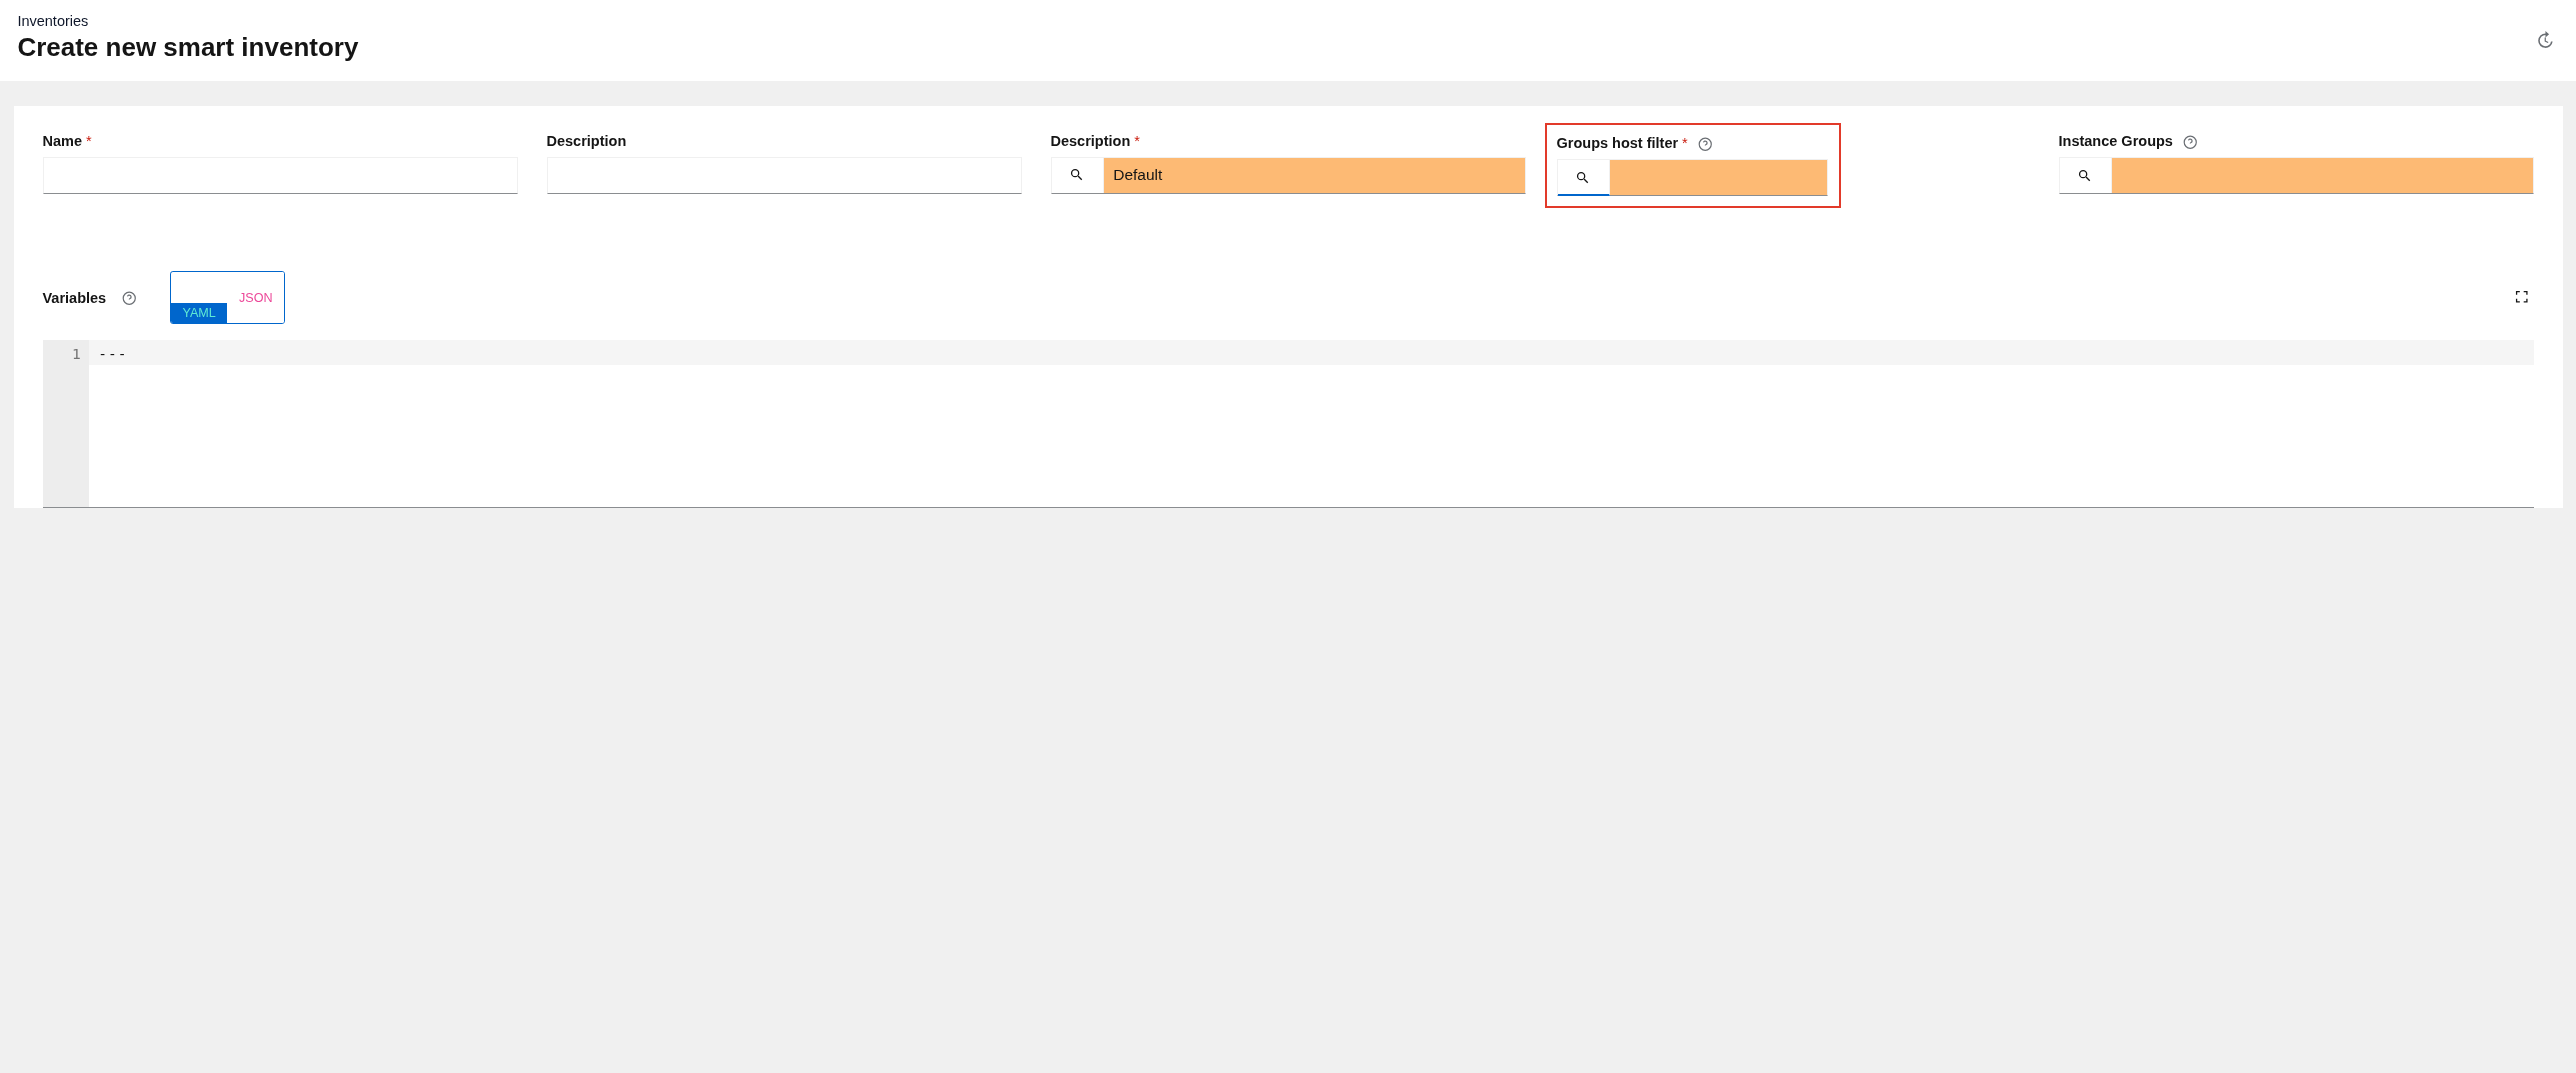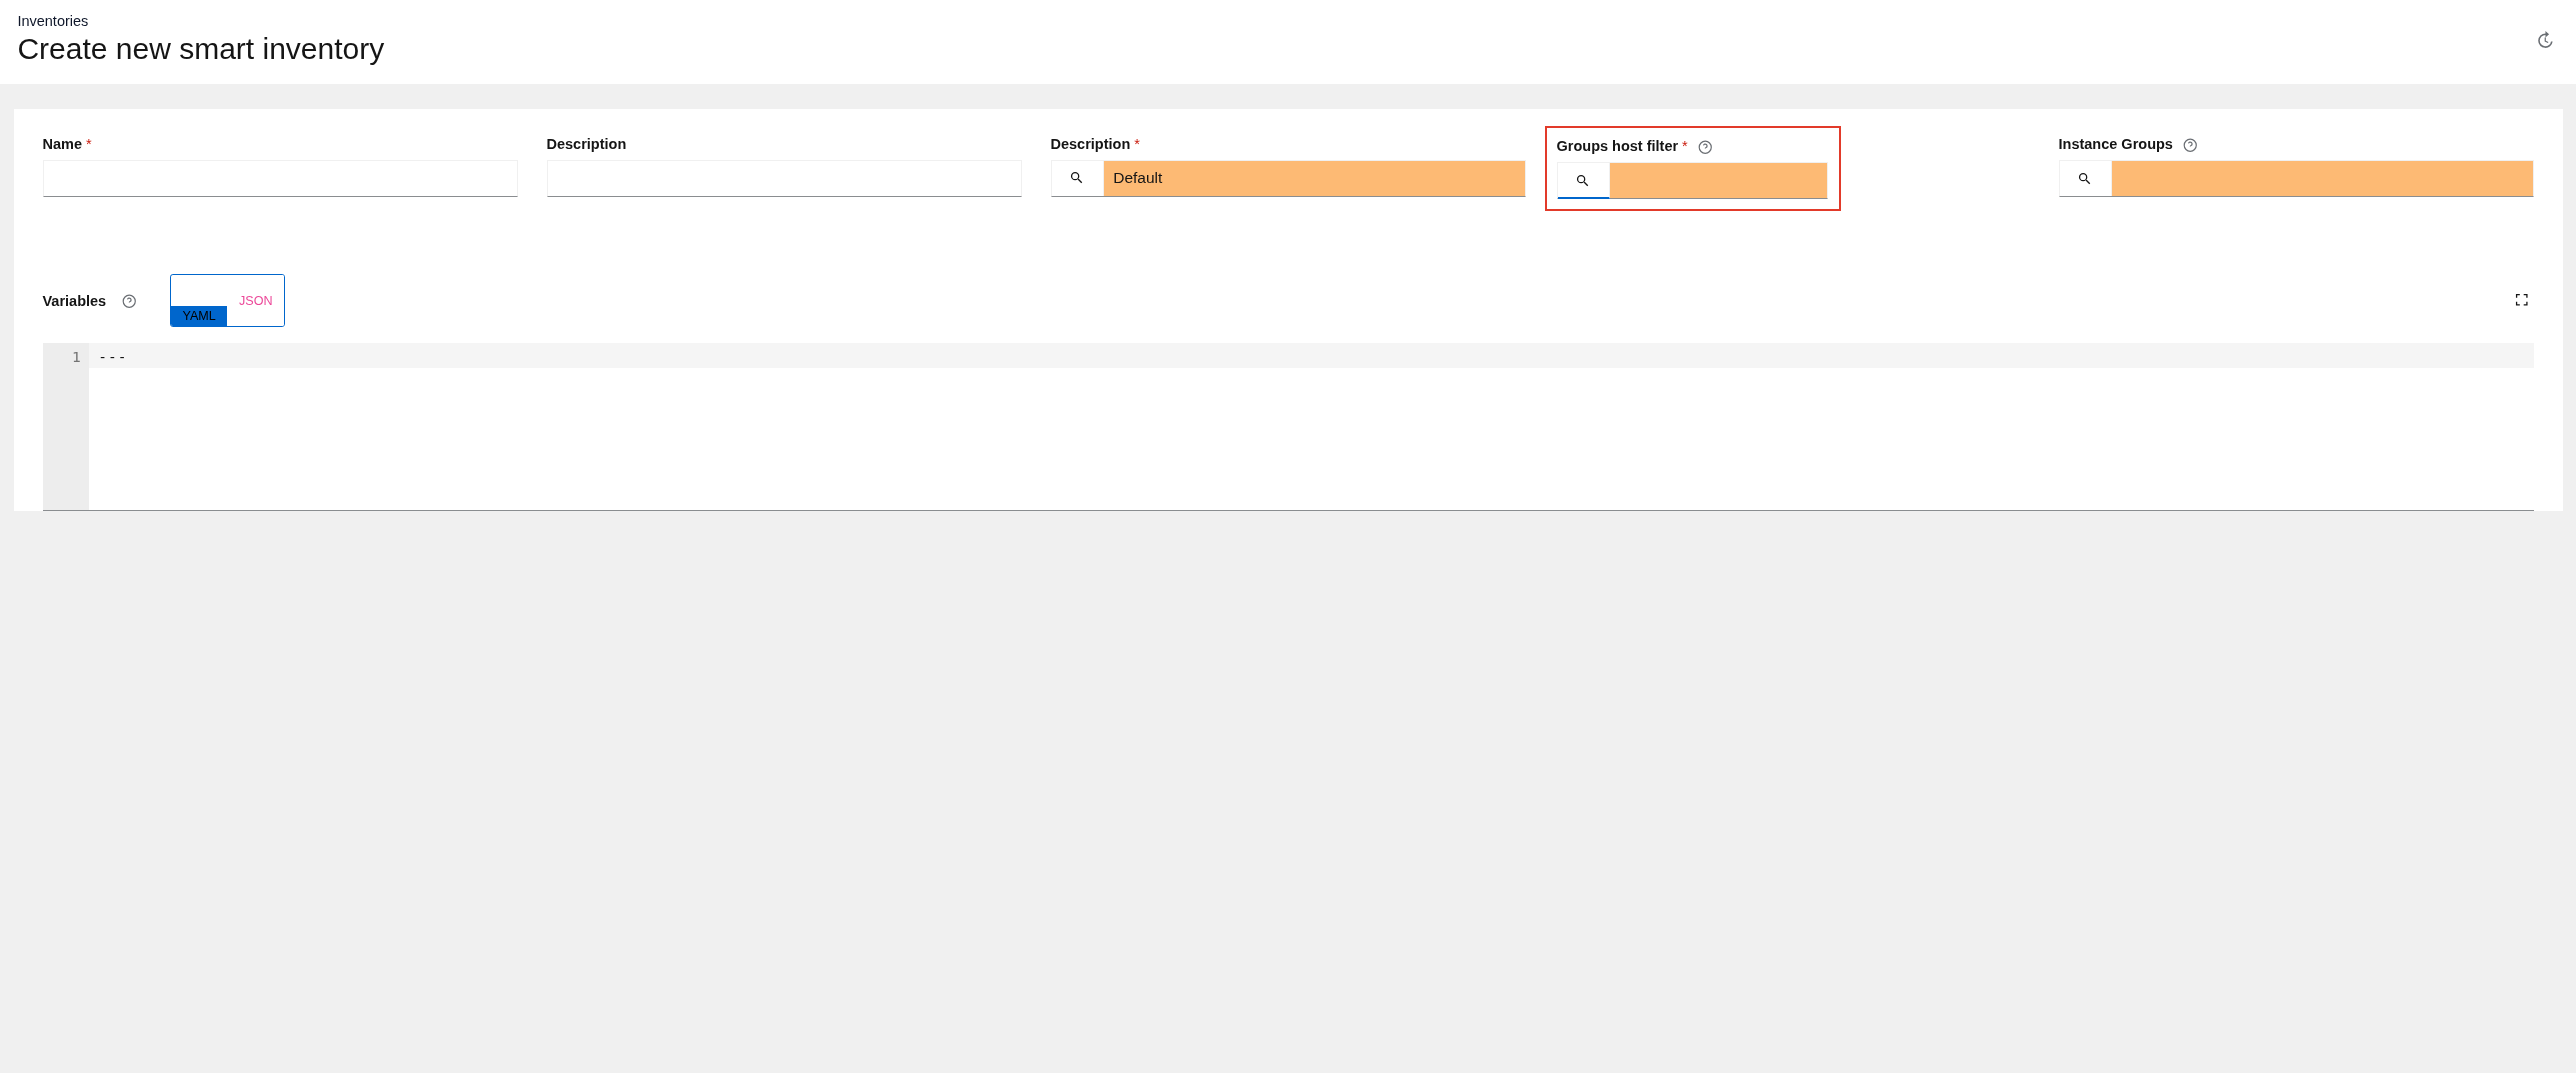--- a/index.html
+++ b/index.html
@@ -14,22 +14,22 @@
     position: relative;
   }
   .breadcrumb {
     color: #0f172a;
     font-size: 14.5px;
     text-decoration: none;
     display: inline-block;
     margin-bottom: 3.9px;
   }
   .page-title {
-    font-size: 30px;
-    font-weight: 400;
+    font-size: 26px;
+    font-weight: 700;
     color: #151515;
   }
   .history-btn {
     position: absolute;
     right: 17.4px;
     top: 27px;
     background: none;
     border: none;
     cursor: pointer;
     color: #6a6e73;
@@ -138,21 +138,21 @@
   .toggle-btn {
     border: none;
     padding: 2.9px 11.6px;
     font-size: 12.6px;
     cursor: pointer;
     background: #fff;
     color: #ec4899;
   }
   .toggle-btn.active {
     background: #0066cc;
-    color: #000000;
+    color: #5eead4;
     margin-top: 31px;
   }
   .expand-btn {
     margin-left: auto;
     border: none;
     background: none;
     cursor: pointer;
     color: #151515;
     padding: 3.9px;
   }

